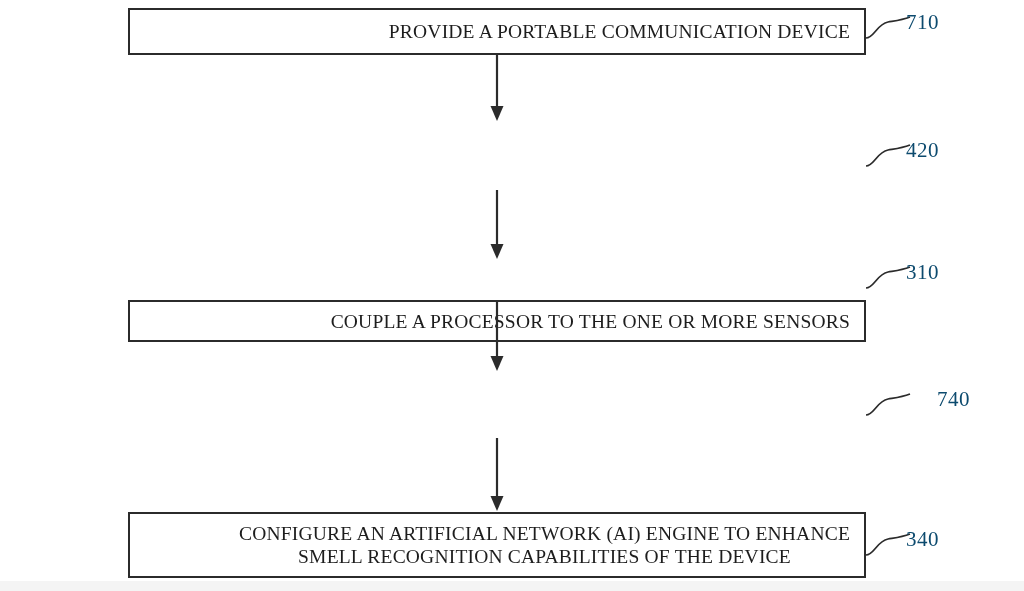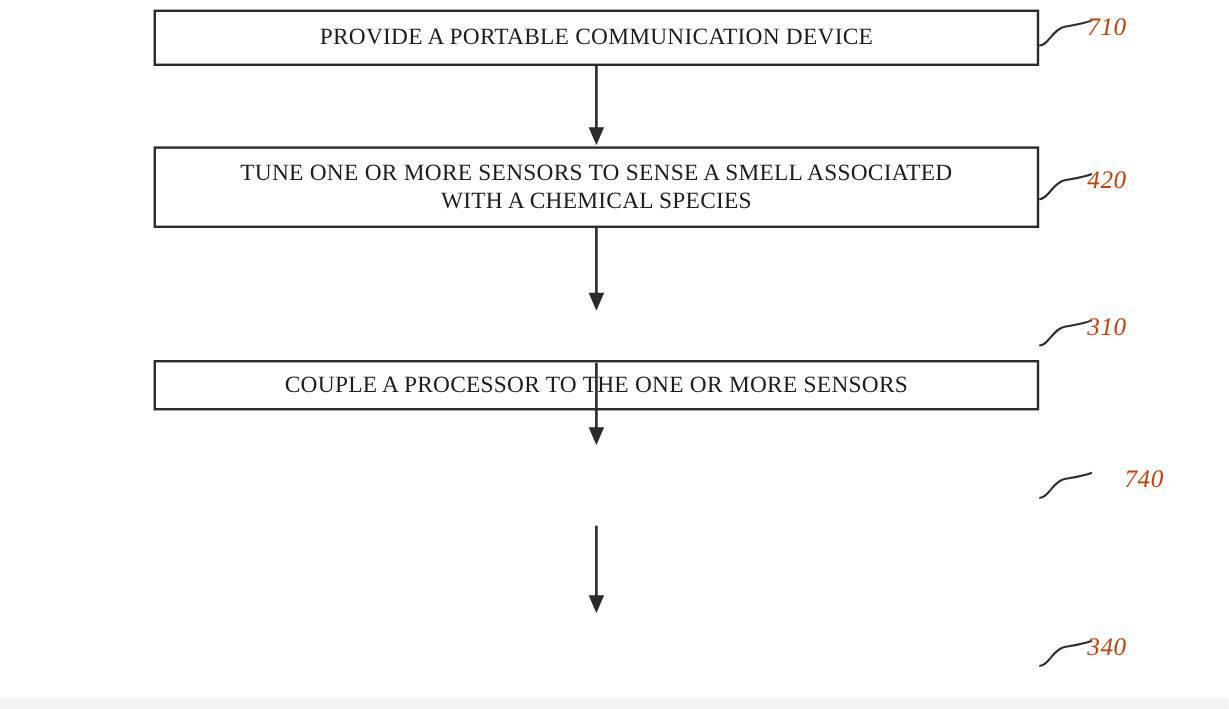--- a/index.html
+++ b/index.html
@@ -28,21 +28,21 @@
     background: #f4f4f4;
   }
 
   .flow-box {
     position: absolute;
     box-sizing: border-box;
     border: 2px solid #2b2b2b;
     background: #ffffff;
     display: flex;
     align-items: center;
-    justify-content: center;
+    justify-content: flex-end;
     text-align: center;
     padding: 2px 14px;
   }
   .flow-box .box-text {
     font-size: 19.5px;
     line-height: 1.18;
     letter-spacing: 0.2px;
     color: #1d1d1d;
     white-space: pre-line;
     font-family: "Liberation Serif", "DejaVu Serif", serif;
@@ -53,48 +53,43 @@
     width: 26px;
   }
 
   .ref-leader {
     position: absolute;
     pointer-events: none;
   }
   .ref-num {
     position: absolute;
     font-size: 21px;
-    color: #c2410c;
+    color: #0c4a6e;
     letter-spacing: 0.5px;
     font-family: "Liberation Serif", "DejaVu Serif", serif;
-    font-style: italic;
   }
 </style>
 </head>
 <body>
 
 <div id="canvas">
 
   <div class="flow-box" style="left:128px; top:8px; width:738px; height:47px;">
     <div class="box-text">PROVIDE A PORTABLE COMMUNICATION DEVICE</div>
   </div>
   <svg class="ref-leader" style="left:864px; top:14px;" width="50" height="26" viewBox="0 0 50 26">
     <path d="M2 24 C 10 24, 13 10, 24 8 C 33 6.5, 38 6, 46 3" fill="none" stroke="#2b2b2b" stroke-width="1.7"></path>
   </svg>
   <div class="ref-num" style="left:906px; top:10px;">710</div>
 
   <svg class="connector" style="left:484px; top:55px;" width="26" height="67" viewBox="0 0 26 67">
     <line x1="13" y1="0" x2="13" y2="56" stroke="#2b2b2b" stroke-width="2.2"></line>
     <polygon points="13,66 6.5,51 19.5,51" fill="#2b2b2b"></polygon>
   </svg>
 
-  <div class="flow-box" style="left:128px; top:122px; width:738px; height:68px;">
-    <div class="box-text">TUNE ONE OR MORE SENSORS TO SENSE A SMELL ASSOCIATED
-WITH A CHEMICAL SPECIES</div>
-  </div>
   <svg class="ref-leader" style="left:864px; top:142px;" width="50" height="26" viewBox="0 0 50 26">
     <path d="M2 24 C 10 24, 13 10, 24 8 C 33 6.5, 38 6, 46 3" fill="none" stroke="#2b2b2b" stroke-width="1.7"></path>
   </svg>
   <div class="ref-num" style="left:906px; top:138px;">420</div>
 
   <svg class="connector" style="left:484px; top:190px;" width="26" height="70" viewBox="0 0 26 70">
     <line x1="13" y1="0" x2="13" y2="59" stroke="#2b2b2b" stroke-width="2.2"></line>
     <polygon points="13,69 6.5,54 19.5,54" fill="#2b2b2b"></polygon>
   </svg>
 
@@ -114,19 +109,23 @@
   <svg class="ref-leader" style="left:864px; top:391px;" width="50" height="26" viewBox="0 0 50 26">
     <path d="M2 24 C 10 24, 13 10, 24 8 C 33 6.5, 38 6, 46 3" fill="none" stroke="#2b2b2b" stroke-width="1.7"></path>
   </svg>
   <div class="ref-num" style="left:937px; top:387px;">740</div>
 
   <svg class="connector" style="left:484px; top:438px;" width="26" height="74" viewBox="0 0 26 74">
     <line x1="13" y1="0" x2="13" y2="63" stroke="#2b2b2b" stroke-width="2.2"></line>
     <polygon points="13,73 6.5,58 19.5,58" fill="#2b2b2b"></polygon>
   </svg>
 
+  <div class="flow-box" style="left:128px; top:512px; width:738px; height:66px;">
+    <div class="box-text">CONFIGURE AN ARTIFICIAL NETWORK (AI) ENGINE TO ENHANCE
+SMELL RECOGNITION CAPABILITIES OF THE DEVICE</div>
+  </div>
   <svg class="ref-leader" style="left:864px; top:531px;" width="50" height="26" viewBox="0 0 50 26">
     <path d="M2 24 C 10 24, 13 10, 24 8 C 33 6.5, 38 6, 46 3" fill="none" stroke="#2b2b2b" stroke-width="1.7"></path>
   </svg>
   <div class="ref-num" style="left:906px; top:527px;">340</div>
 
   <div class="page-tint"></div>
 </div>
 
 </body></html>

